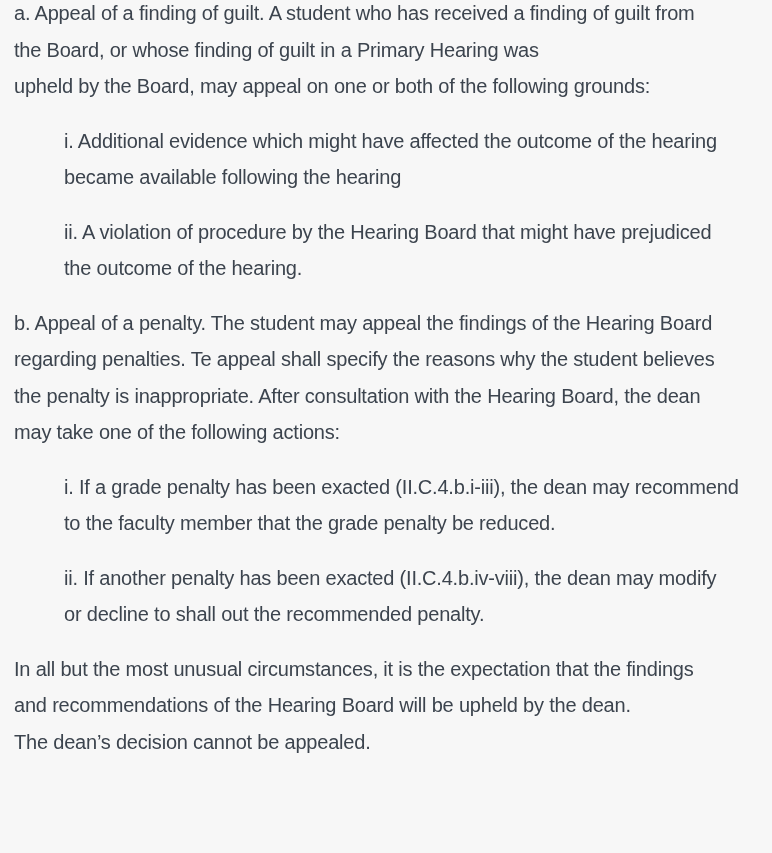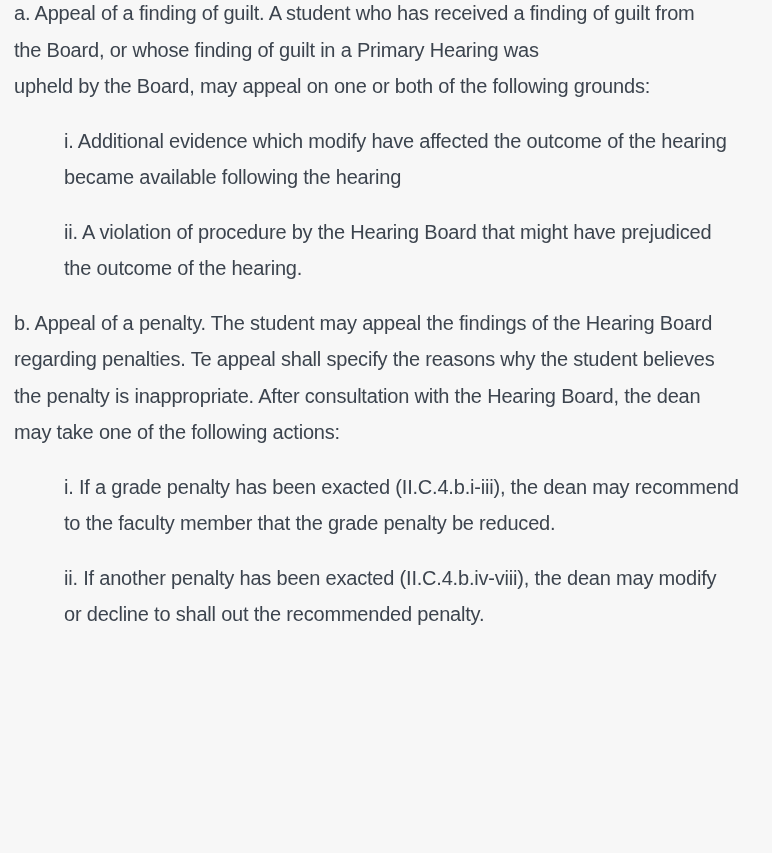--- a/index.html
+++ b/index.html
@@ -27,31 +27,34 @@
   .para.indent { margin-left: 50px; }
 </style>
 </head>
 <body style="background: rgb(247, 247, 247);">
 
 <main class="page" style="color: rgb(60, 68, 78);">
   <p class="para">a. Appeal of a finding of guilt. A student who has received a finding of guilt from
 the Board, or whose finding of guilt in a Primary Hearing was
 upheld by the Board, may appeal on one or both of the following grounds:</p>
 
-  <p class="para indent">i. Additional evidence which modify have affected the outcome of the hearing
+  <p class="para indent">i. Additional evidence which might have affected the outcome of the hearing
 became available following the hearing</p>
 
   <p class="para indent">ii. A violation of procedure by the Hearing Board that might have prejudiced
 the outcome of the hearing.</p>
 
 
   <p class="para">b. Appeal of a penalty. The student may appeal the findings of the Hearing Board
 regarding penalties. Te appeal shall specify the reasons why the student believes
 the penalty is inappropriate. After consultation with the Hearing Board, the dean
 may take one of the following actions:</p>
 
   <p class="para indent">i. If a grade penalty has been exacted (II.C.4.b.i-iii), the dean may recommend
 to the faculty member that the grade penalty be reduced.</p>
 
   <p class="para indent">ii. If another penalty has been exacted (II.C.4.b.iv-viii), the dean may modify
 or decline to shall out the recommended penalty.</p>
 
+  <p class="para">In all but the most unusual circumstances, it is the expectation that the findings
+and recommendations of the Hearing Board will be upheld by the dean.
+The dean’s decision cannot be appealed.</p>
 </main>
 
 </body></html>

